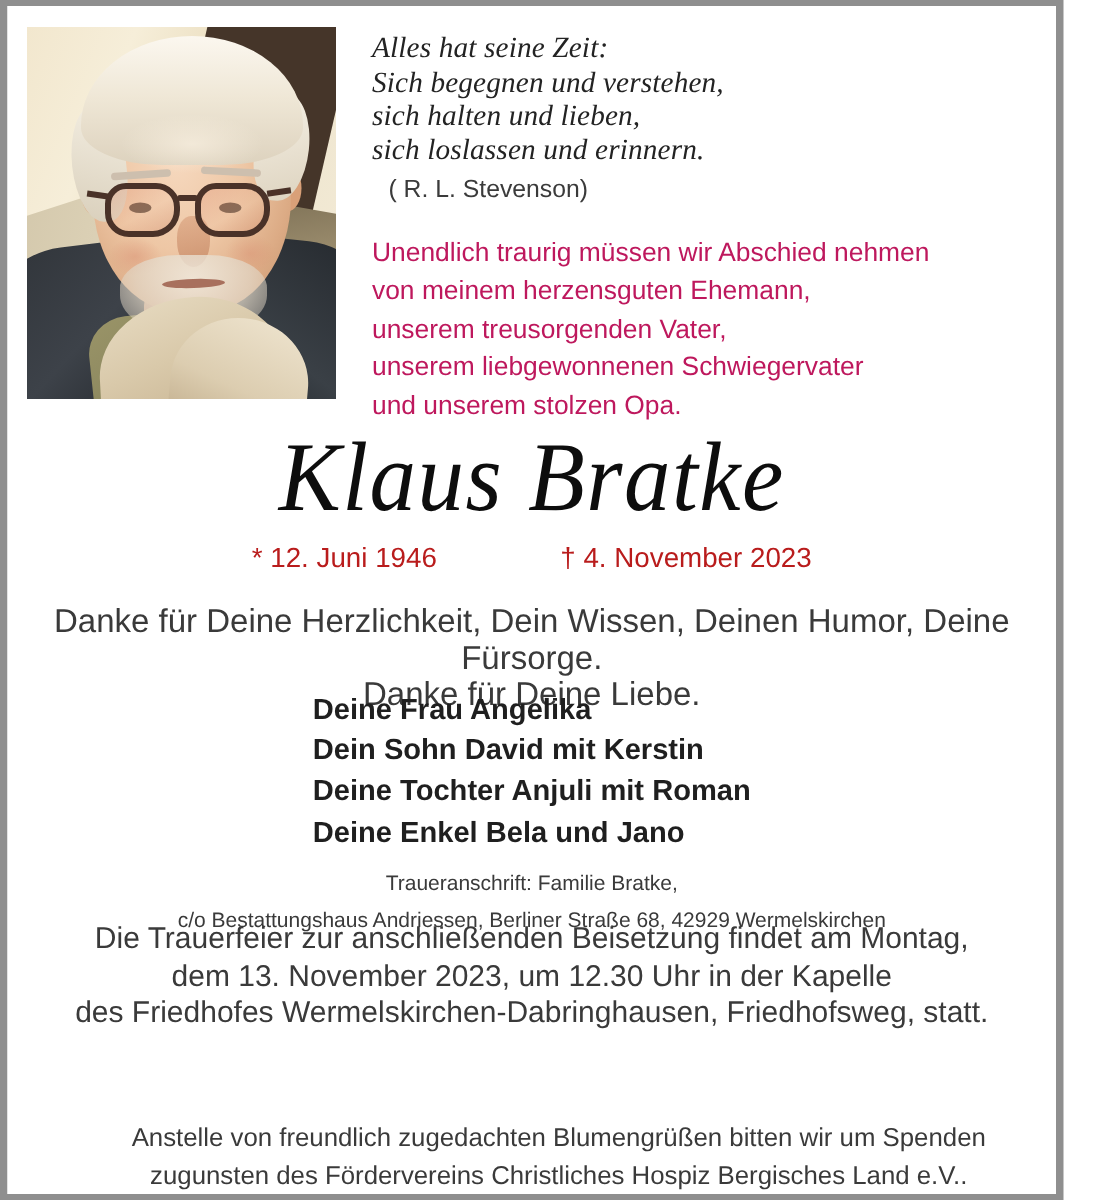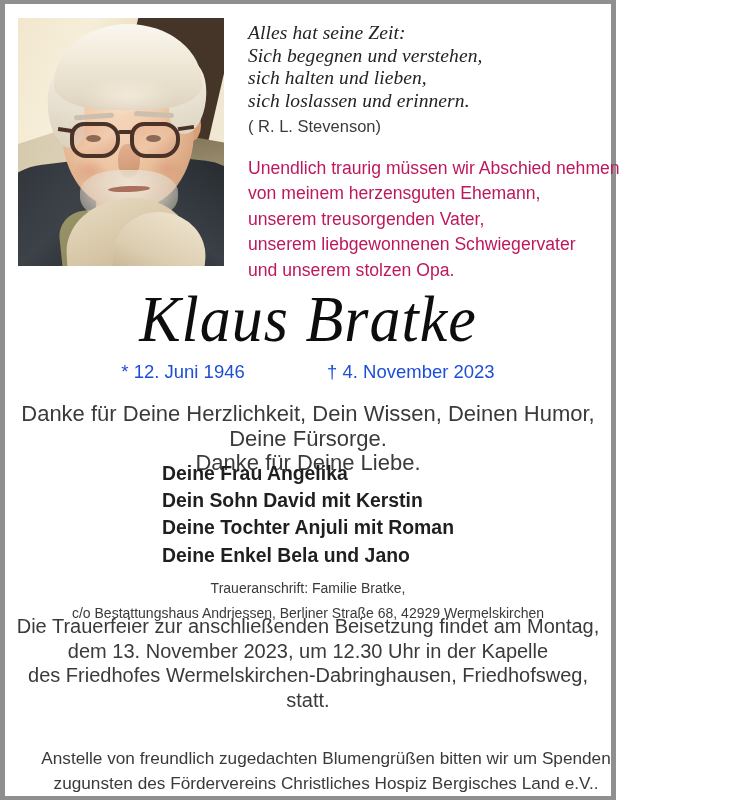--- a/index.html
+++ b/index.html
@@ -12,21 +12,21 @@
     width: 739px;
     height: 800px;
     overflow: hidden;
     font-family: "Liberation Sans", sans-serif;
   }
 
   
   .page {
     position: relative;
     box-sizing: border-box;
-    width: 616px;
+    width: 709px;
     height: 800px;
     background: #ffffff;
     border-left: 5px solid #8f8f8f;
     border-right: 5px solid #8f8f8f;
     border-top: 4px solid #8f8f8f;
     border-bottom: 4px solid #8f8f8f;
     padding: 0;
   }
   .inner {
     position: relative;
@@ -261,20 +261,21 @@
     color: #232323;
     letter-spacing: .1px;
     white-space: pre-line;
   }
   .quote-author {
     margin-top: 4px;
     font-family: "Liberation Sans", sans-serif;
     font-size: 16.5px;
     line-height: 20px;
     color: #3b3b3b;
+    margin-left: 11px;
   }
   .intro {
     position: absolute;
     left: 243px;
     top: 152px;
     width: 480px;
     font-size: 17.6px;
     line-height: 25.4px;
     color: #be185d;
     white-space: pre-line;
@@ -295,21 +296,21 @@
     letter-spacing: 1px;
     transform: scaleY(1.06);
   }
   .dates {
     position: absolute;
     left: 0; right: 0;
     top: 357px;
     text-align: center;
     font-size: 18.5px;
     line-height: 22px;
-    color: #1d4ed8;
+    color: #b91c1c;
   }
   .dates .d-born { display: inline-block; }
   .dates .d-gap  { display: inline-block; width: 72px; }
   .dates .d-died { display: inline-block; }
 
   
   .cpara {
     position: absolute;
     left: 0; right: 0;
     text-align: center;

